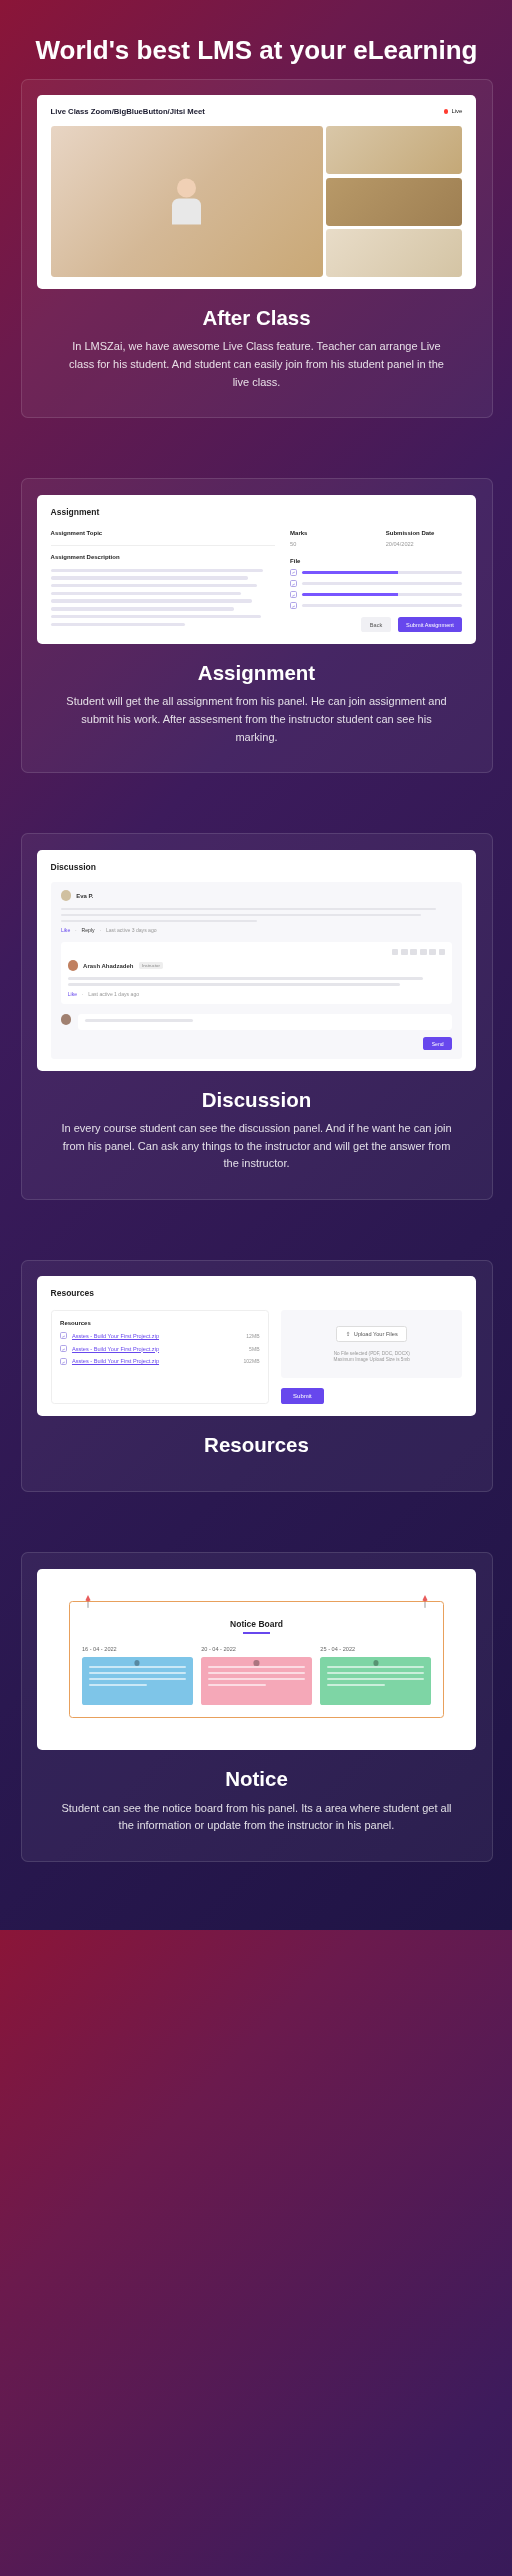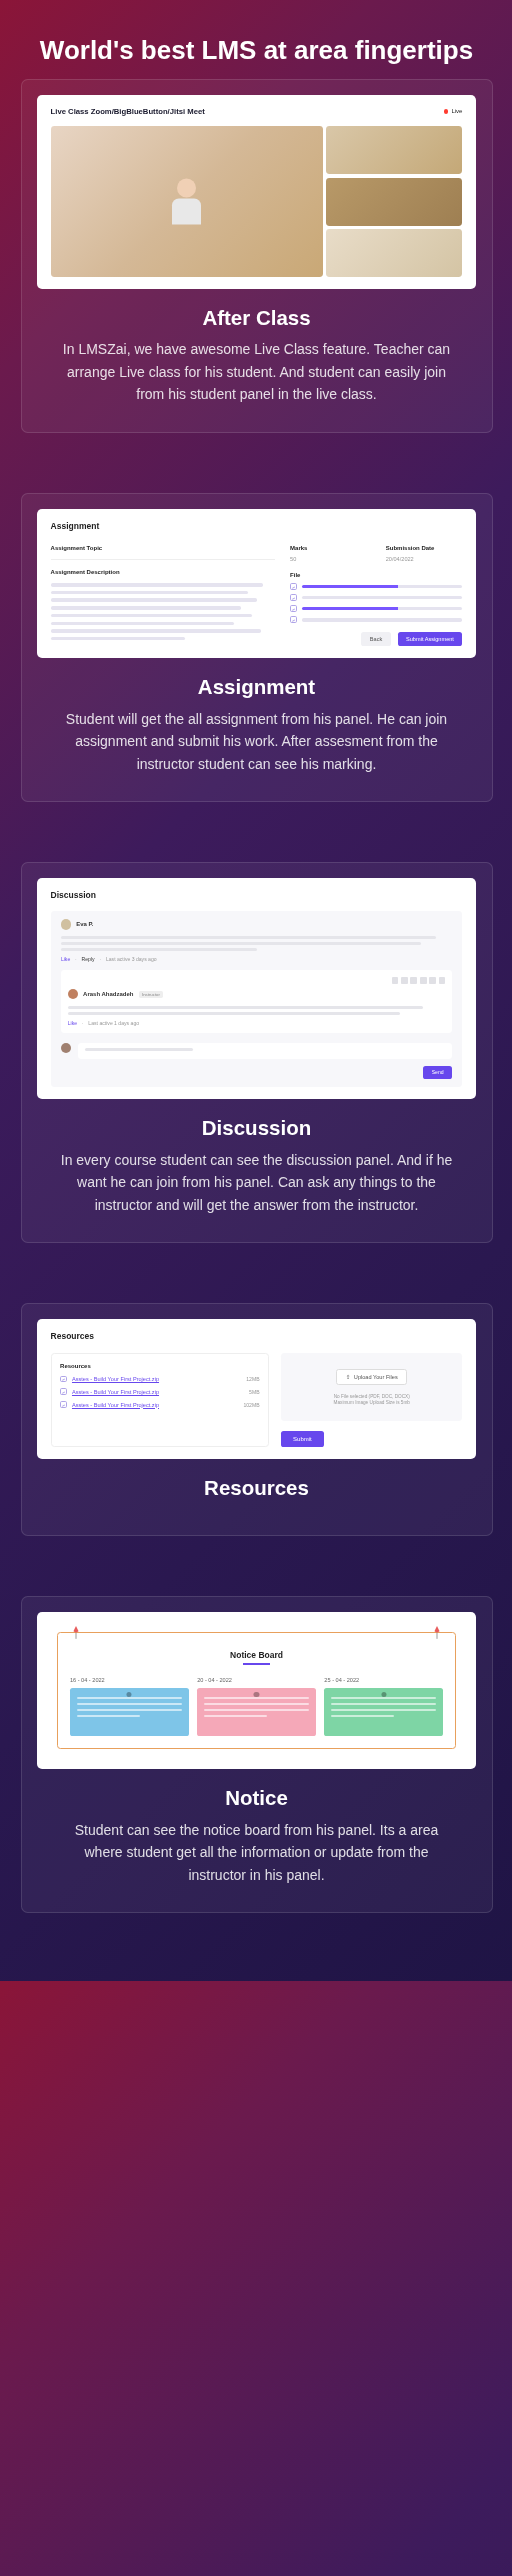--- a/index.html
+++ b/index.html
@@ -41,21 +41,21 @@
   margin-bottom: 17px;
 }
 .feature-title {
   font-size: 20.5px;
   font-weight: 600;
   text-align: center;
   margin-bottom: 8.5px;
   color: #fff;
 }
 .feature-desc {
-  font-size: 14px;
+  font-size: 11px;
   text-align: center;
   color: rgba(255,255,255,0.85);
   line-height: 1.6;
   max-width: 393px;
   margin: 0 auto;
 }
 
 
 .lc-header { display: flex; justify-content: space-between; align-items: center; margin-bottom: 10.3px; }
 .lc-title { font-size: 7.7px; font-weight: 700; color: #1a1a2e; }
@@ -119,21 +119,21 @@
 .rs-item { display:flex; align-items:center; gap:5.1px; font-size:5.6px; margin-bottom:6px; }
 .rs-link { color:#6747ed; text-decoration:underline; flex:1; }
 .rs-size { color:#999; font-size:5.1px; }
 .rs-right { flex:1; }
 .upload-box { background:#f7f7fa; border-radius:3.4px; padding:13.7px 8.5px; text-align:center; }
 .up-btn { background:#fff; border:0.9px solid #ddd; font-size:5.6px; padding:4.3px 8.5px; border-radius:2.6px; color:#555; display:inline-flex; align-items:center; gap:3.4px; }
 .up-hint { font-size:4.7px; color:#999; margin-top:8.5px; line-height:1.4; }
 .submit-btn { background:#6747ed; color:#fff; font-size:6px; padding:5.1px 12px; border-radius:2.6px; border:none; margin-top:10.3px; }
 
 
-.nb-card { padding:20px; }
+.nb-card { padding:32px; }
 .nb-frame { border:1.7px solid #e8a05c; border-radius:3.4px; padding:17px 12px 12px; position:relative; }
 .pin { position:absolute; top:-6.8px; width:12px; height:13.7px; }
 .pin.l { left:12px; }
 .pin.r { right:12px; }
 .pin svg { width:100%; height:100%; }
 .nb-title { text-align:center; font-size:8.5px; font-weight:700; color:#222; margin-bottom:3.4px; }
 .nb-underline { width:27px; height:1.7px; background:#6747ed; margin:0 auto 12px; }
 .nb-row { display:flex; gap:8.5px; }
 .nb-col { flex:1; }
 .nb-date { font-size:5.6px; color:#666; margin-bottom:5.1px; }
@@ -142,21 +142,21 @@
 .note.blue { background:#7ec5e8; }
 .note.pink { background:#f5a8b8; }
 .note.green { background:#7ed5a5; }
 .note .dot { width:5.1px; height:5.1px; border-radius:50%; background:rgba(0,0,0,0.3); position:absolute; top:3.4px; left:50%; transform:translateX(-50%); }
 </style>
 </head>
 <body>
 
 <div class="container">
 
-  <h1 class="main-title">World's best LMS at area fingertips</h1>
+  <h1 class="main-title">World's best LMS at your eLearning</h1>
 
   <div class="feature-block">
     <div class="card">
       <div class="lc-header">
         <div class="lc-title">Live Class Zoom/BigBlueButton/Jitsi Meet</div>
         <div class="live-badge">
           <span class="live-dot"></span>
           <span>Live</span>
         </div>
       </div>

